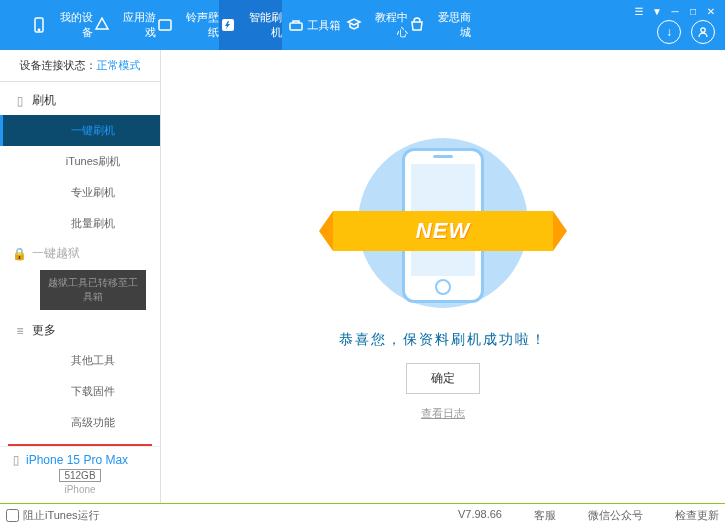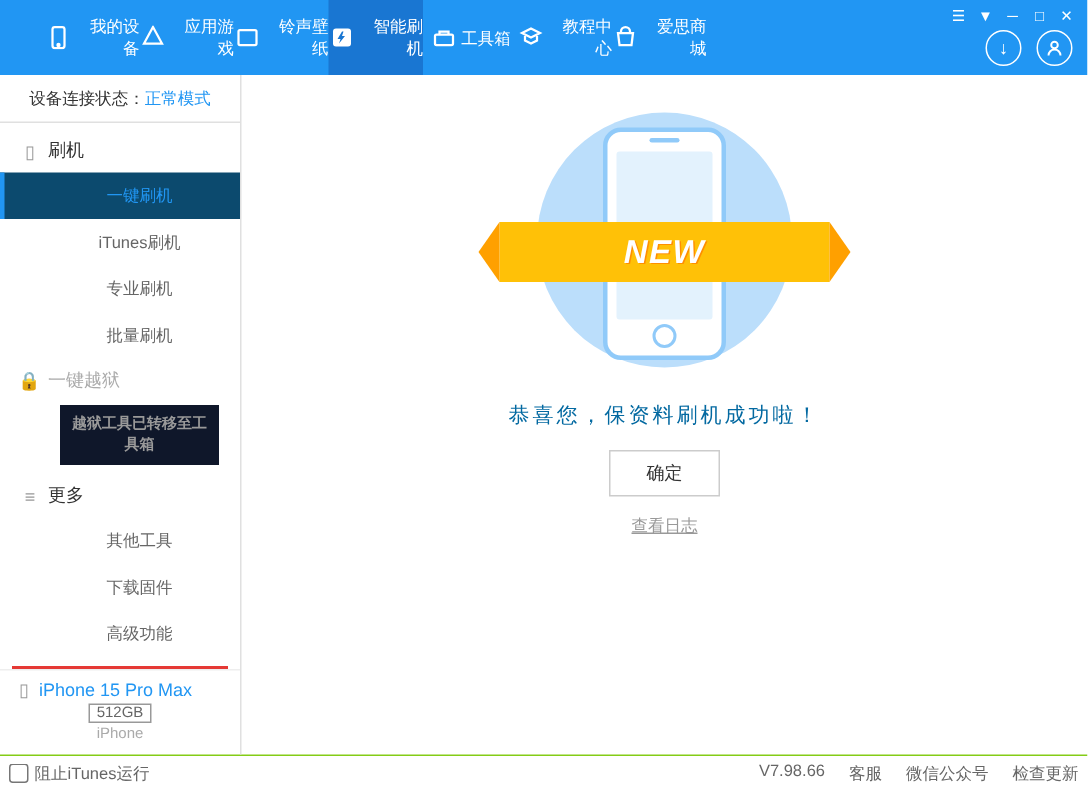--- a/index.html
+++ b/index.html
@@ -22,46 +22,46 @@
 
 .layout { display: flex; height: 453px; }
 .sidebar { width: 161px; border-right: 1px solid #e0e0e0; display: flex; flex-direction: column; text-align: center; }
 .conn-status { padding: 8px 10px; font-size: 11px; color: #333; border-bottom: 1px solid #e0e0e0; }
 .conn-status .mode { color: #2196f3; }
 .side-nav { flex: 1; overflow-y: auto; padding-top: 4px; }
 .side-group { padding: 6px 14px; display: flex; align-items: center; gap: 6px; color: #333; font-size: 12px; }
 .side-group.locked { color: #aaa; }
 .side-item { padding: 8px 14px 8px 40px; color: #666; font-size: 11px; cursor: pointer; }
 .side-item.active { background: #0c4a6e; color: #2196f3; border-left: 3px solid #2196f3; padding-left: 37px; }
-.side-note { margin: 2px 14px 6px 40px; background: #0f172a; color: #999; font-size: 10px; padding: 6px 8px; line-height: 1.4; font-weight: bold; }
+.side-note { margin: 2px 14px 6px 40px; background: #404040; color: #999; font-size: 10px; padding: 6px 8px; line-height: 1.4; }
 .side-check-box { border: 2px solid #e53935; margin: 6px 8px; padding: 6px 8px; display: flex; gap: 12px; align-items: center; }
 .device-block { padding: 6px 10px 8px; border-top: 1px solid #eee; }
 .dev-name { color: #2196f3; font-size: 12px; display: flex; align-items: center; gap: 4px; }
 .dev-badge { display: inline-block; border: 1px solid #999; padding: 0 4px; font-size: 10px; color: #666; margin-top: 2px; }
 .dev-type { color: #aaa; font-size: 10px; margin-top: 2px; }
 
-.main { flex: 1; display: flex; flex-direction: column; align-items: center; position: relative; padding: 20px; }
+.main { flex: 1; display: flex; flex-direction: column; align-items: center; justify-content: center; position: relative; padding: 20px; }
 .illus { position: relative; width: 200px; height: 180px; }
 .blue-circle { position: absolute; width: 170px; height: 170px; background: #bbdefb; border-radius: 50%; left: 15px; top: 5px; }
 .phone { position: absolute; width: 82px; height: 155px; background: #fff; border: 3px solid #90caf9; border-radius: 12px; left: 59px; top: 15px; }
 .phone::before { content: ""; position: absolute; top: 4px; left: 50%; transform: translateX(-50%); width: 20px; height: 3px; background: #90caf9; border-radius: 2px; }
 .phone::after { content: ""; position: absolute; bottom: 5px; left: 50%; transform: translateX(-50%); width: 12px; height: 12px; border: 2px solid #90caf9; border-radius: 50%; }
 .phone-screen { position: absolute; top: 13px; left: 6px; right: 6px; bottom: 24px; background: #e3f2fd; border-radius: 2px; }
 .ribbon { position: absolute; left: -10px; right: -10px; top: 78px; height: 40px; background: #ffc107; display: flex; align-items: center; justify-content: center; }
 .ribbon::before, .ribbon::after { content:""; position:absolute; width:0; height:0; border-top:20px solid transparent; border-bottom:20px solid transparent; }
 .ribbon::before { left:-14px; border-right:14px solid #ffa000; }
 .ribbon::after { right:-14px; border-left:14px solid #ffa000; }
 .ribbon-text { color:#fff; font-weight:bold; font-style:italic; font-size:22px; letter-spacing:1px; text-shadow:1px 1px 0 #ff8f00; }
 .msg { margin-top: 18px; font-size: 14px; color: #0369a1; letter-spacing: 2px; }
 .ok-btn { margin-top: 14px; padding: 6px 24px; border: 1px solid #ccc; background: #fff; cursor: pointer; font-size: 12px; color: #333; }
 .log-link { margin-top: 12px; font-size: 11px; color: #999; cursor: pointer; text-decoration: underline; }
 
 .footer { height: 24px; border-top: 1px solid #84cc16; display: flex; align-items: center; padding: 0 6px; font-size: 11px; color: #666; justify-content: space-between; }
 .footer-left { display: flex; align-items: center; gap: 4px; }
-.footer-right { display: flex; gap: 16px; }
+.footer-right { display: flex; gap: 32px; }
 .footer-right span { cursor: pointer; }
 .gicon { width:12px; height:12px; display:inline-flex; align-items:center; justify-content:center; color:#999; }
 </style>
 </head>
 <body>
 
 <div class="header">
   <div class="nav">
     <div class="nav-item">
         <span class="nav-icon">

